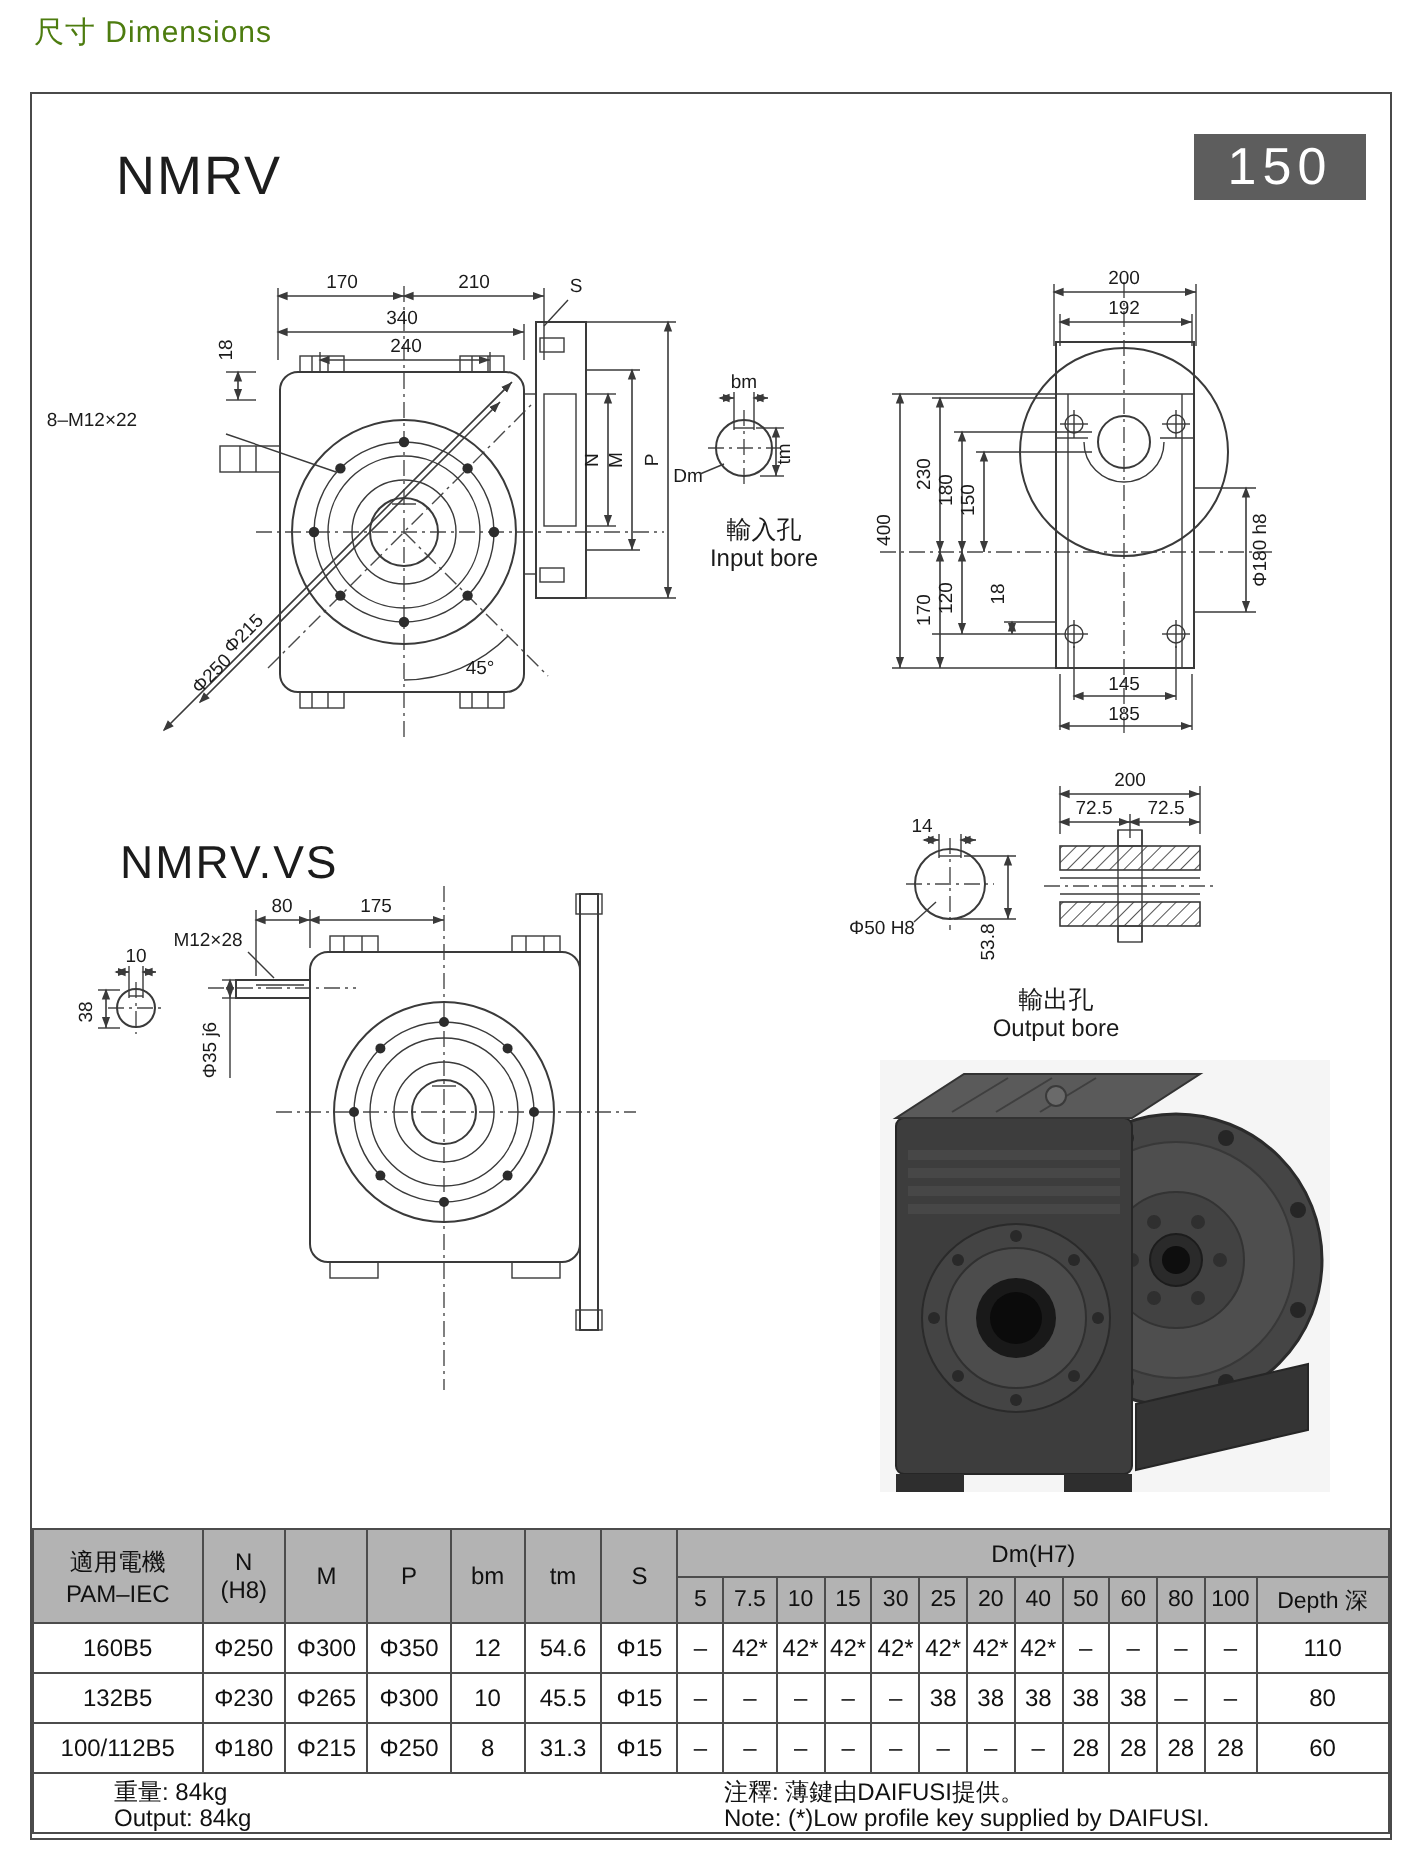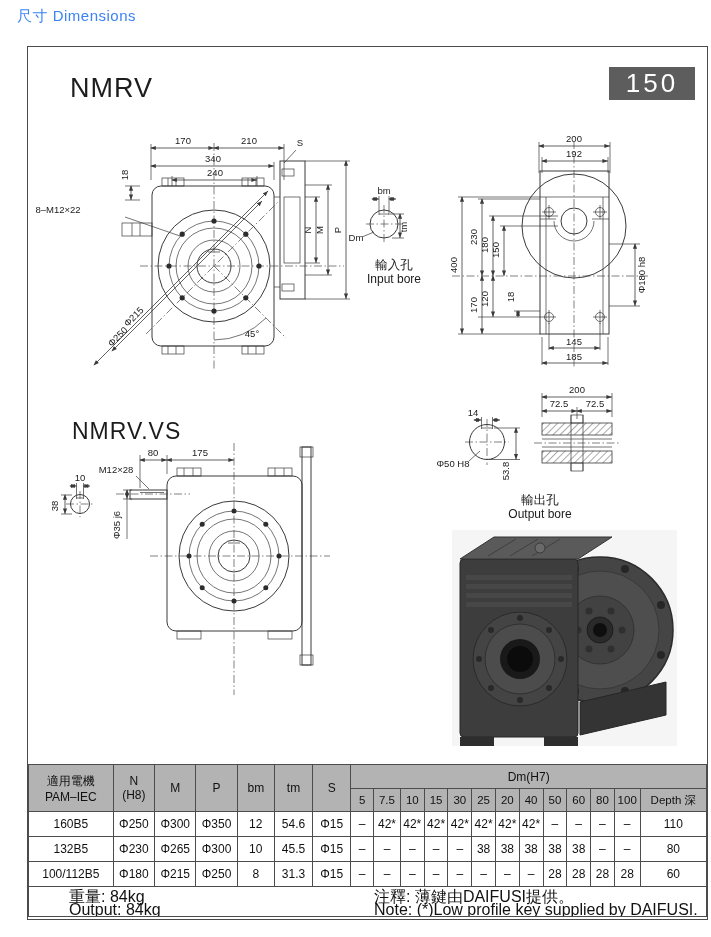--- a/index.html
+++ b/index.html
@@ -1,19 +1,19 @@
 <!DOCTYPE html>
 <html><head>
 <meta charset="utf-8">
 <style>
   *{margin:0;padding:0;box-sizing:border-box}
   body{width:711px;height:937px;background:#ffffff;position:relative;
        font-family:"Liberation Sans",sans-serif;color:#1b1b1b}
-  .page-header{position:absolute;left:17px;top:7px;font-size:15px;color:#3b82f6;letter-spacing:.5px}
-  .main-box{position:absolute;left:27px;top:46px;width:681px;height:874px;
+  .page-header{position:absolute;left:17px;top:7px;font-size:15px;color:#4d7c0f;letter-spacing:.5px}
+  .main-box{position:absolute;left:15px;top:46px;width:681px;height:874px;
             border:1.5px solid #4a4a4a;background:#fff}
   .nmrv-title{position:absolute;left:42px;top:26px;font-size:27px;letter-spacing:1px;color:#1d1d1d}
   .size-badge{position:absolute;left:581px;top:20px;width:86px;height:33px;background:#5d5d5d;
               color:#fff;font-size:26px;text-align:center;line-height:33px;letter-spacing:3px}
   svg{position:absolute;left:0;top:0}
   svg text{font-family:"Liberation Sans",sans-serif}
   .d{font-size:9.5px;fill:#1b1b1b;text-anchor:middle}
   .zh{font-size:12.5px;fill:#1b1b1b;text-anchor:middle}
   .en{font-size:12px;fill:#1b1b1b;text-anchor:middle}
   .ttl{font-size:23px;fill:#1b1b1b;letter-spacing:1px}
@@ -23,21 +23,21 @@
   .dim{stroke:#3a3a3a;stroke-width:.8;fill:none;marker-start:url(#as);marker-end:url(#ae)}
   .ext{stroke:#3a3a3a;stroke-width:.7;fill:none}
   .dot{fill:#2c2c2c}
   table{position:absolute;left:0;top:717px;width:679px;border-collapse:collapse;table-layout:fixed}
   th,td{border:1px solid #4c4c4c;text-align:center;vertical-align:middle;
         font-size:12px;font-weight:normal;color:#111;padding:0;overflow:hidden}
   thead th{background:#b3b3b3}
   tbody td{background:#fff;height:25px}
   tr.h1 th{height:24px}
   tr.h2 th{height:23px;font-size:11.5px}
-  td.foot{height:30px;border:1px solid #4c4c4c;text-align:left;font-size:16px;position:relative}
+  td.foot{height:30px;border:1px solid #4c4c4c;text-align:left;font-size:12px;position:relative}
   .foot-left{position:absolute;left:40px;top:3px;line-height:13px}
   .foot-right{position:absolute;left:345px;top:3px;line-height:13px}
 </style>
 </head>
 <body>
 
 <div class="page-header">尺寸 Dimensions</div>
 
 <div class="main-box">
   <div class="nmrv-title">NMRV</div>

